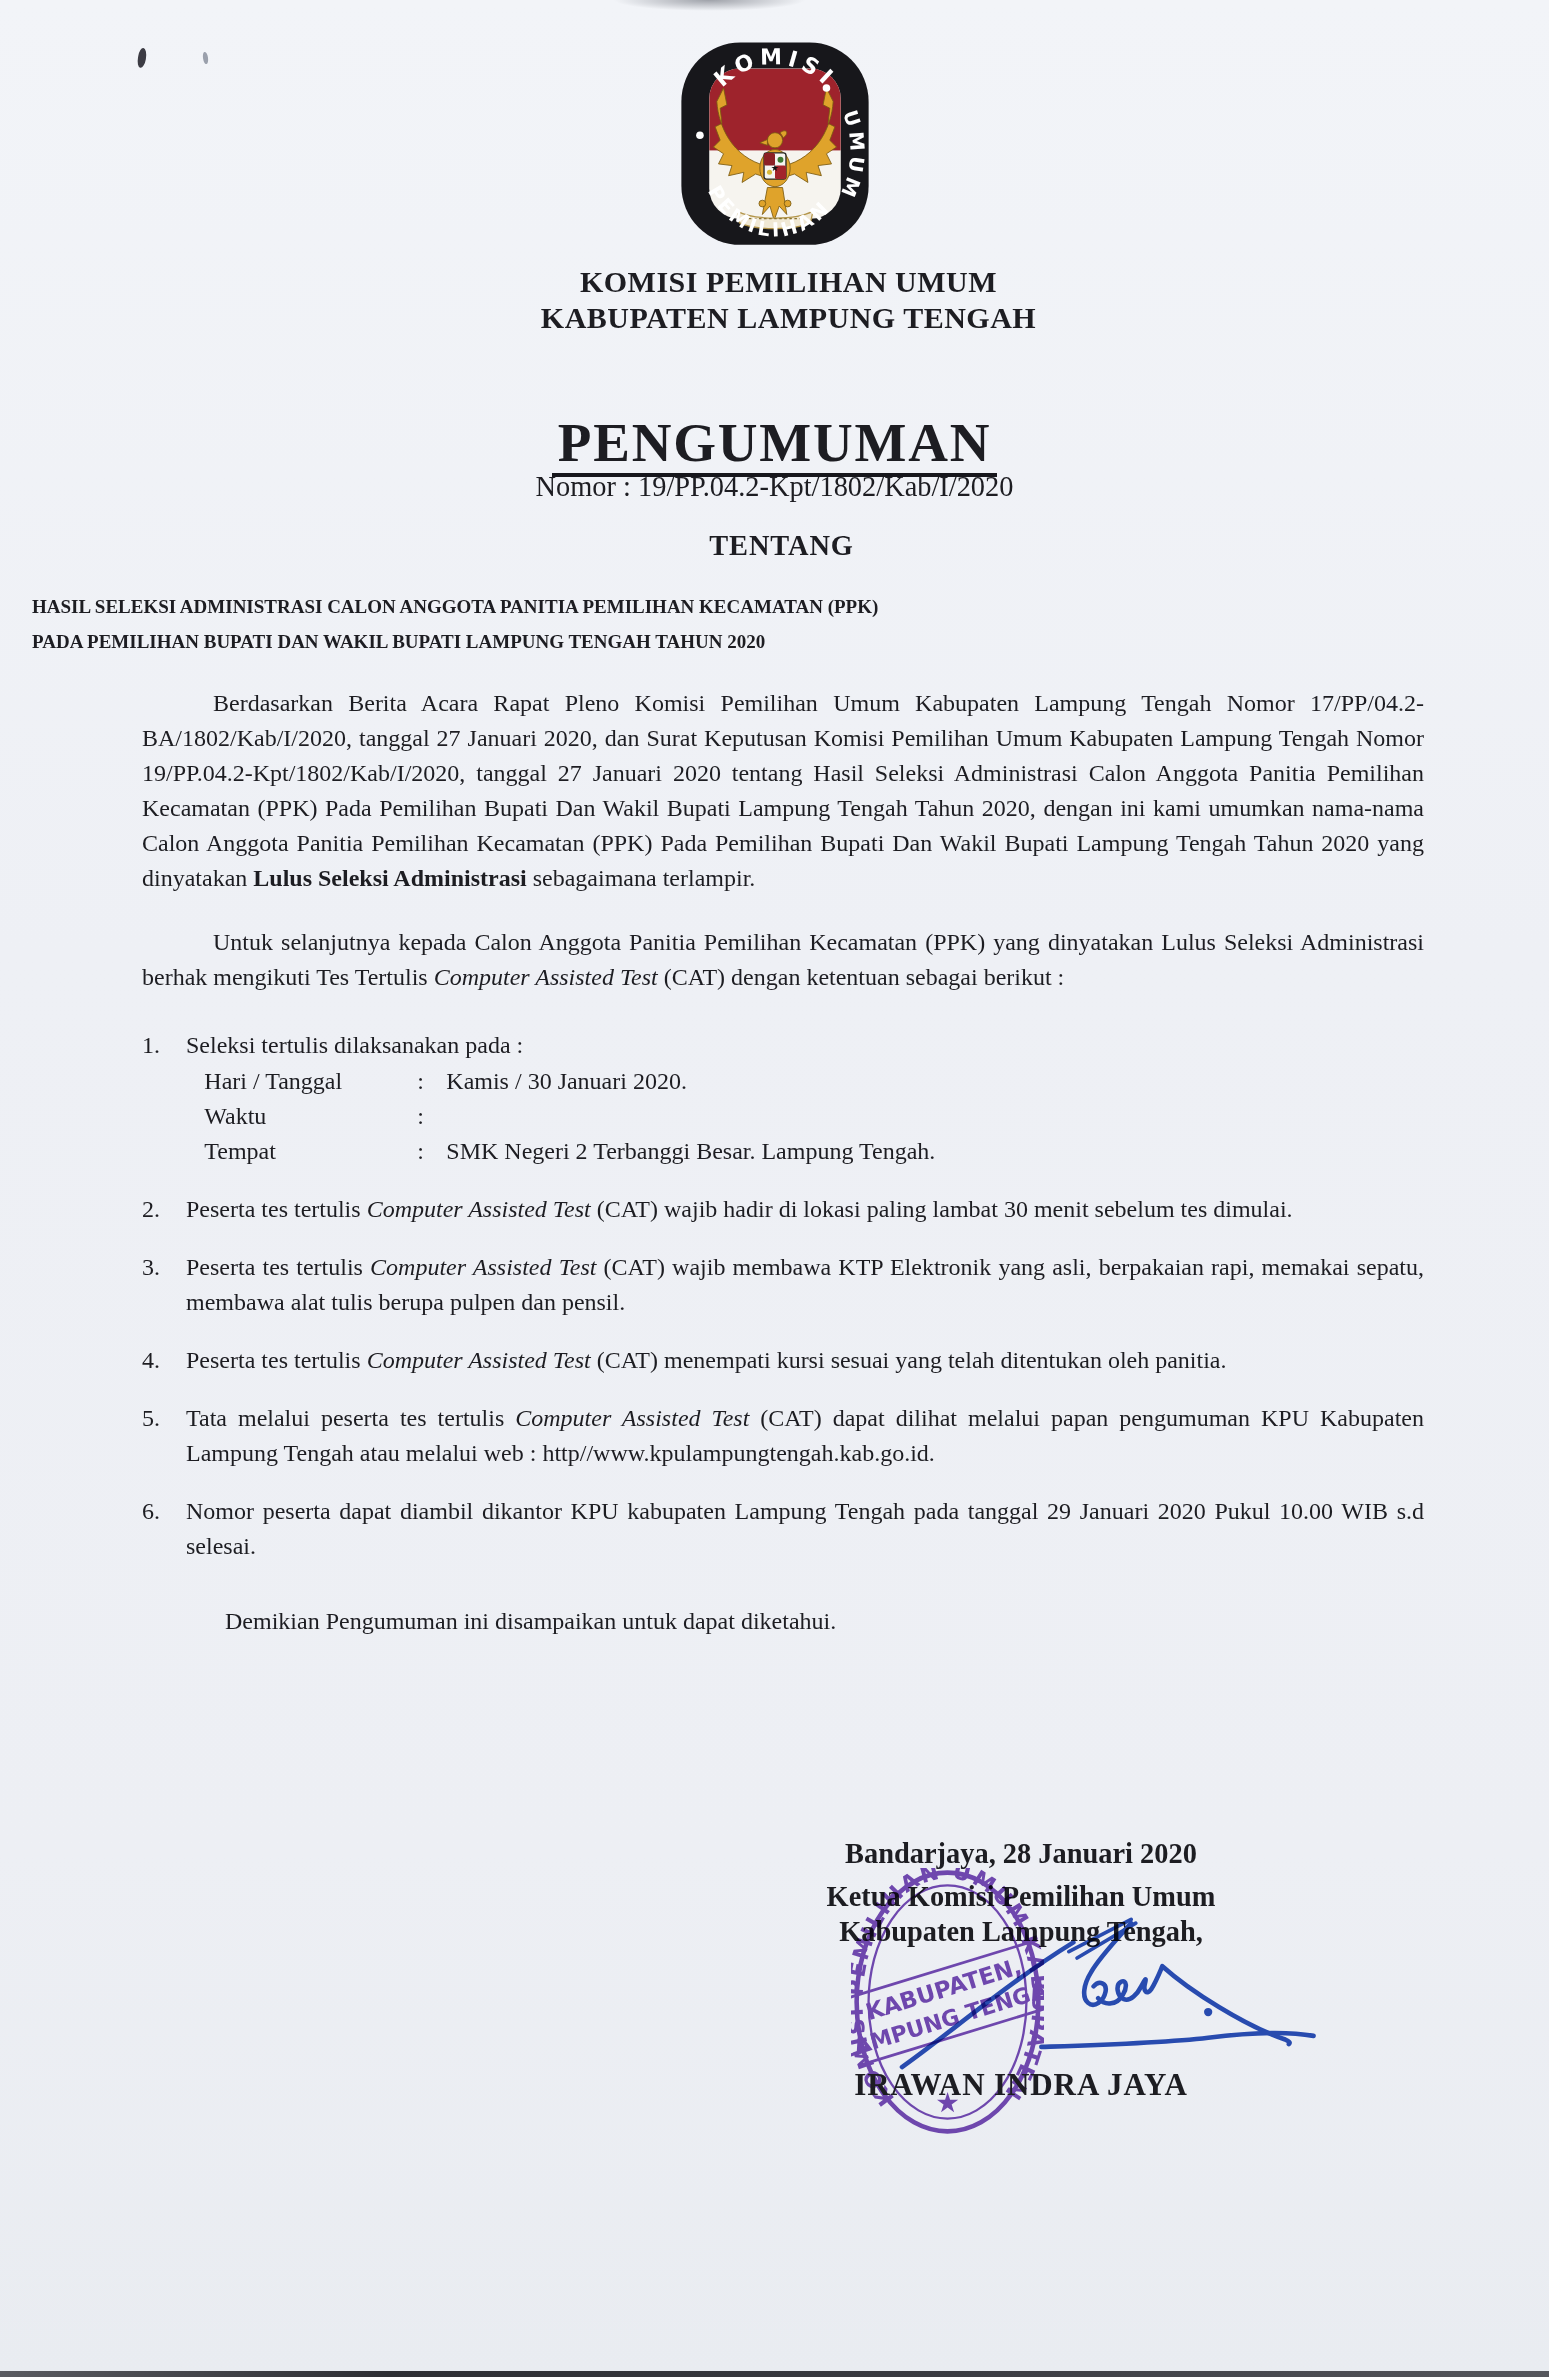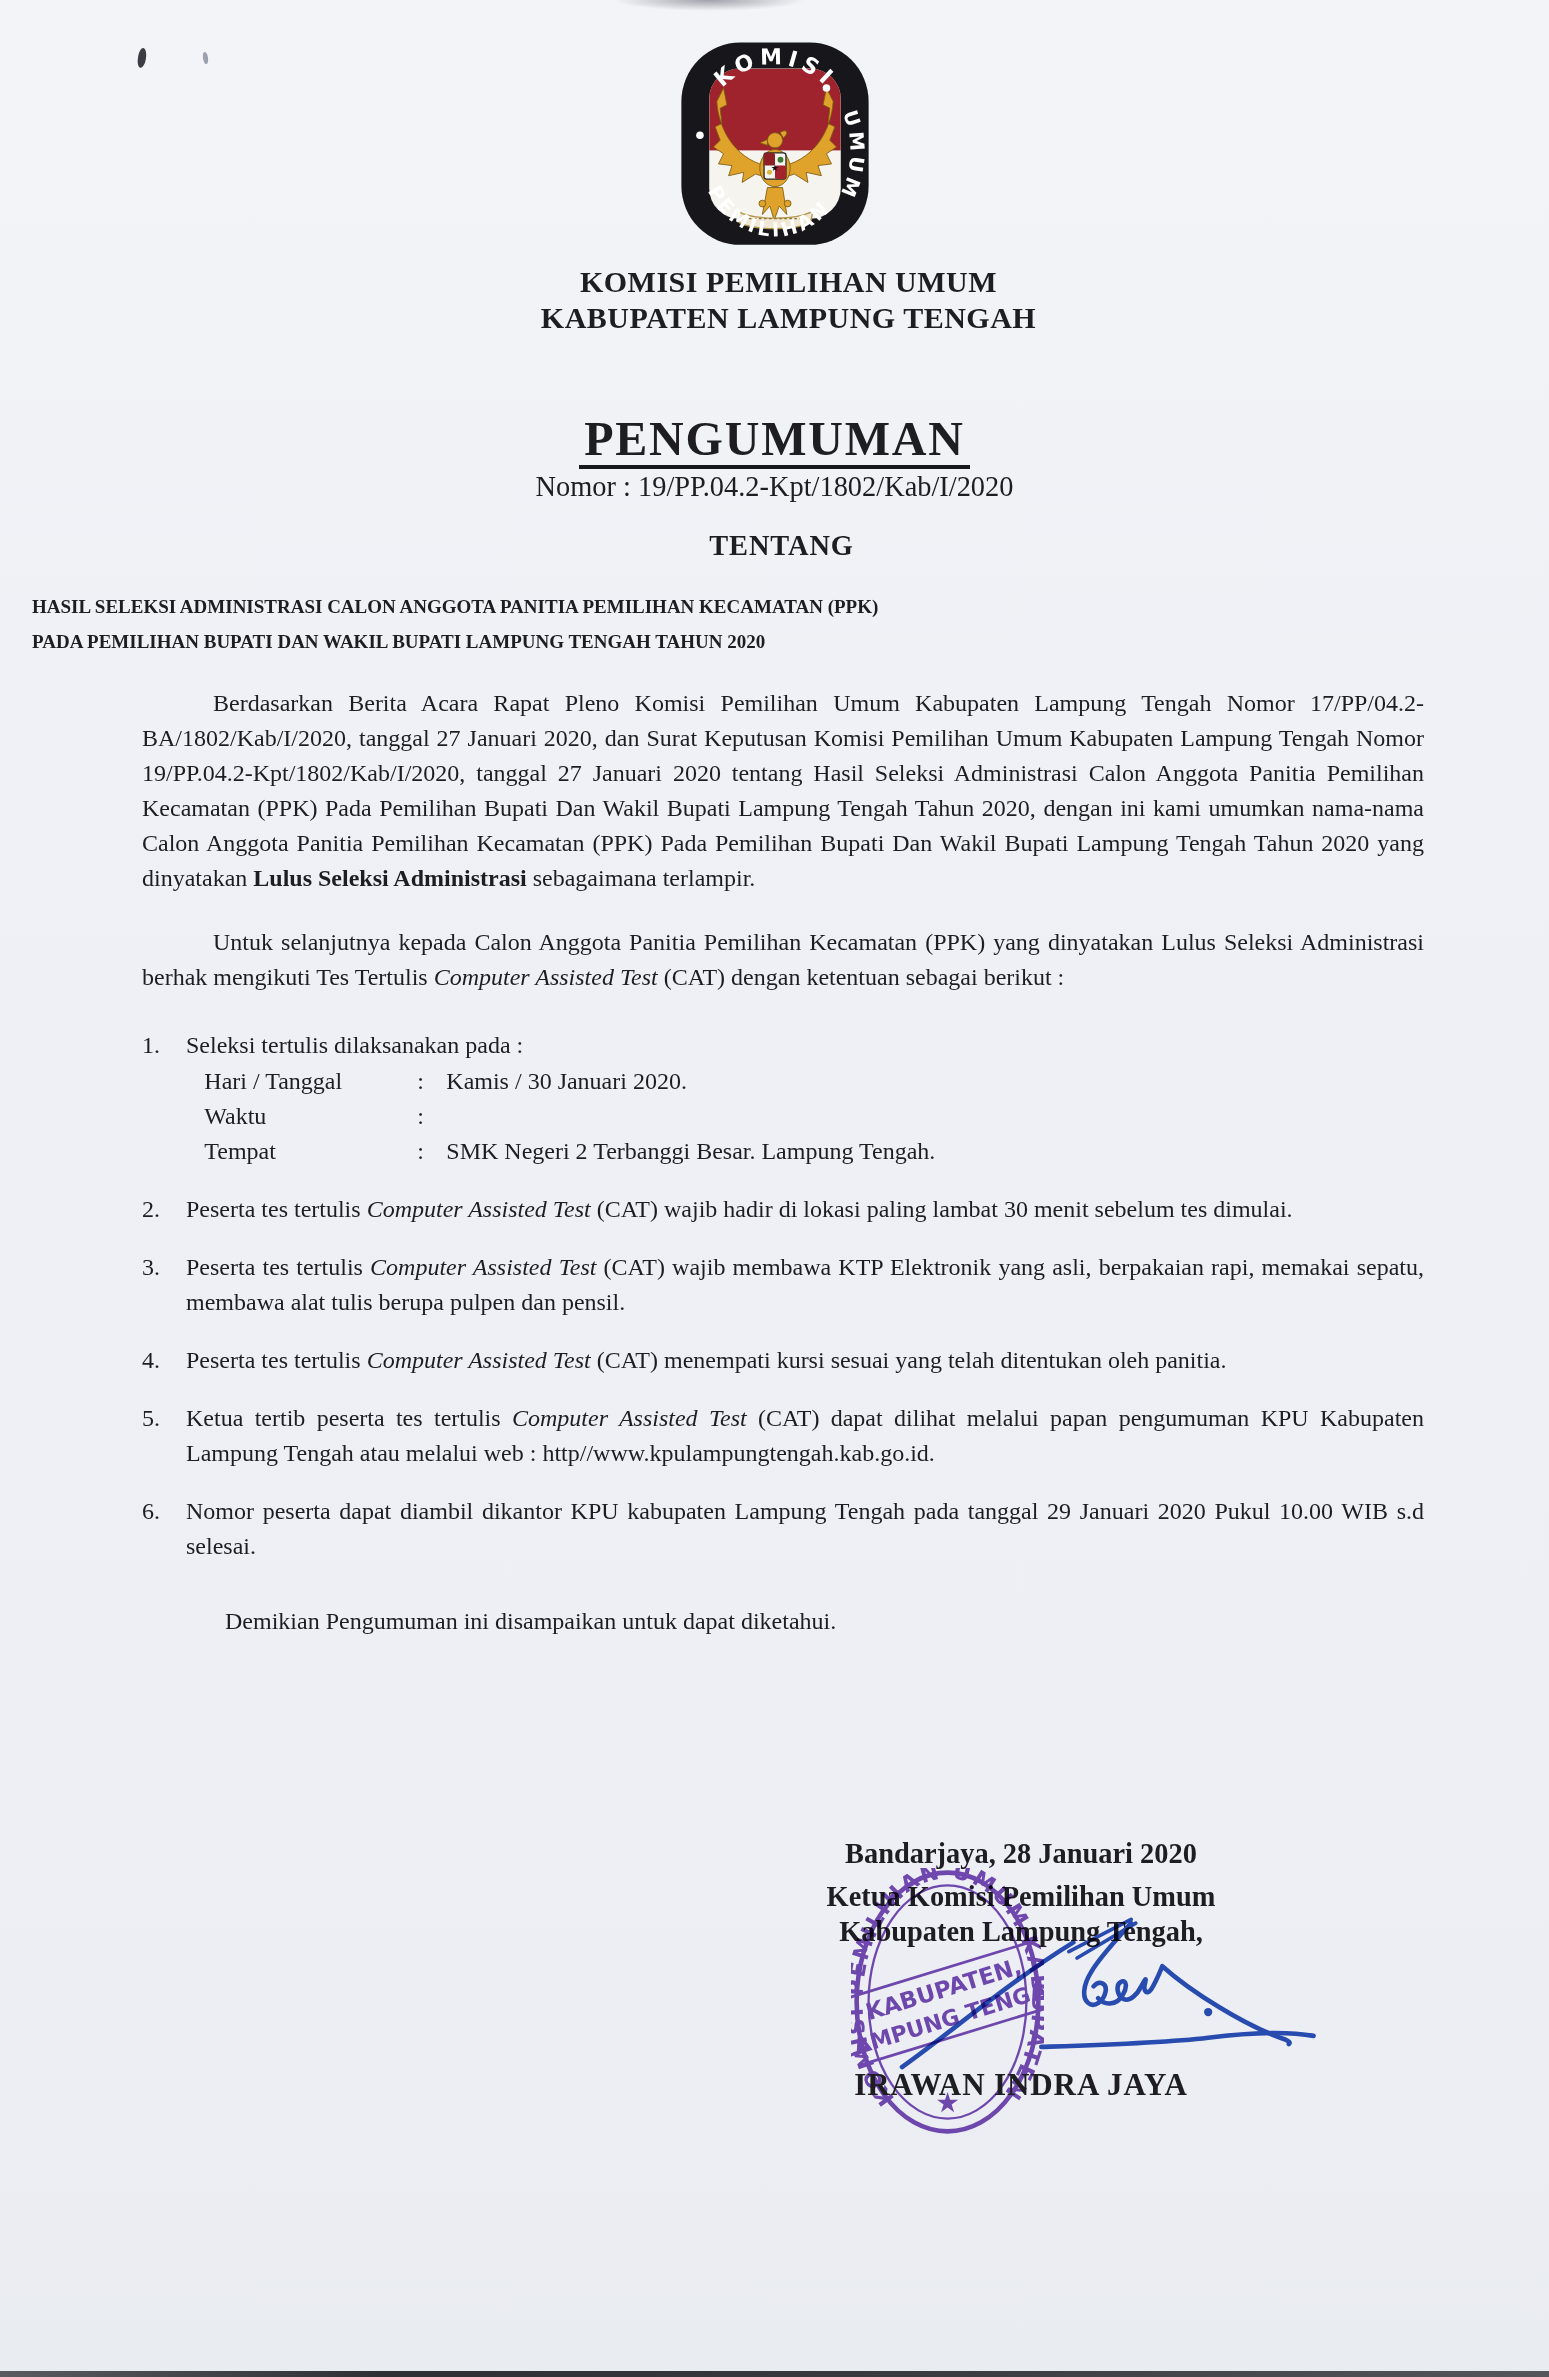--- a/index.html
+++ b/index.html
@@ -20,21 +20,21 @@
   .mark-b{position:absolute;left:203px;top:52px;width:4.6px;height:12px;background:#9aa0ac;
     border-radius:50%;transform:rotate(-8deg);}
   .bottom-edge{position:absolute;left:0;bottom:0;width:100%;height:6.4px;
     background:linear-gradient(90deg,#5a5b61,#2e2f34 25%,#3a3b41 60%,#55565c 100%);}
   
   .logo{position:absolute;left:50%;top:40px;transform:translateX(-50%);}
   .org-name{position:absolute;left:14px;top:264px;width:100%;text-align:center;
     font-weight:bold;font-size:30px;line-height:36px;letter-spacing:0.5px;}
   
   .heading-wrap{position:absolute;left:0;top:414px;width:100%;text-align:center;}
-  .heading{display:inline-block;font-size:48px;font-weight:bold;letter-spacing:1.8px;
+  .heading{display:inline-block;font-size:55px;font-weight:bold;letter-spacing:1.8px;
     border-bottom:4.6px solid #17171c;padding:0 5.5px 0.9px 5.5px;line-height:1.05;}
   .number-line{position:absolute;left:0;top:471px;width:100%;text-align:center;font-size:28.4px;}
   .tentang{position:absolute;left:0;top:530px;width:100%;text-align:center;
     font-size:28.4px;font-weight:bold;letter-spacing:0.9px;padding-left:14px;}
   .subject{position:absolute;left:0;top:589px;width:100%;text-align:left;
     font-size:19px;font-weight:bold;line-height:35px;margin-left:32px;}
   
   .body-content{position:absolute;left:142px;top:686px;width:1282px;
     font-size:24px;line-height:35px;text-align:justify;}
   .par{margin:0 0 29px 0;text-indent:71px;}
@@ -176,21 +176,21 @@
       <div class="itxt"><span>Peserta tes tertulis </span><i>Computer Assisted Test</i><span> (CAT) wajib membawa KTP Elektronik yang asli, berpakaian rapi, memakai sepatu, membawa alat tulis berupa pulpen dan pensil.</span></div>
     </div>
 
     <div class="item">
       <div class="num">4.</div>
       <div class="itxt"><span>Peserta tes tertulis </span><i>Computer Assisted Test</i><span> (CAT) menempati kursi sesuai yang telah ditentukan oleh panitia.</span></div>
     </div>
 
     <div class="item">
       <div class="num">5.</div>
-      <div class="itxt"><span>Ketua tertib peserta tes tertulis </span><i>Computer Assisted Test</i><span> (CAT) dapat dilihat melalui papan pengumuman KPU Kabupaten Lampung Tengah atau melalui web : http//www.kpulampungtengah.kab.go.id.</span></div>
+      <div class="itxt"><span>Tata melalui peserta tes tertulis </span><i>Computer Assisted Test</i><span> (CAT) dapat dilihat melalui papan pengumuman KPU Kabupaten Lampung Tengah atau melalui web : http//www.kpulampungtengah.kab.go.id.</span></div>
     </div>
 
     <div class="item">
       <div class="num">6.</div>
       <div class="itxt">Nomor peserta dapat diambil dikantor KPU kabupaten Lampung Tengah pada tanggal 29 Januari 2020 Pukul 10.00 WIB s.d selesai.</div>
     </div>
 
     <p class="closing">Demikian Pengumuman ini disampaikan untuk dapat diketahui.</p>
   </div>
 

